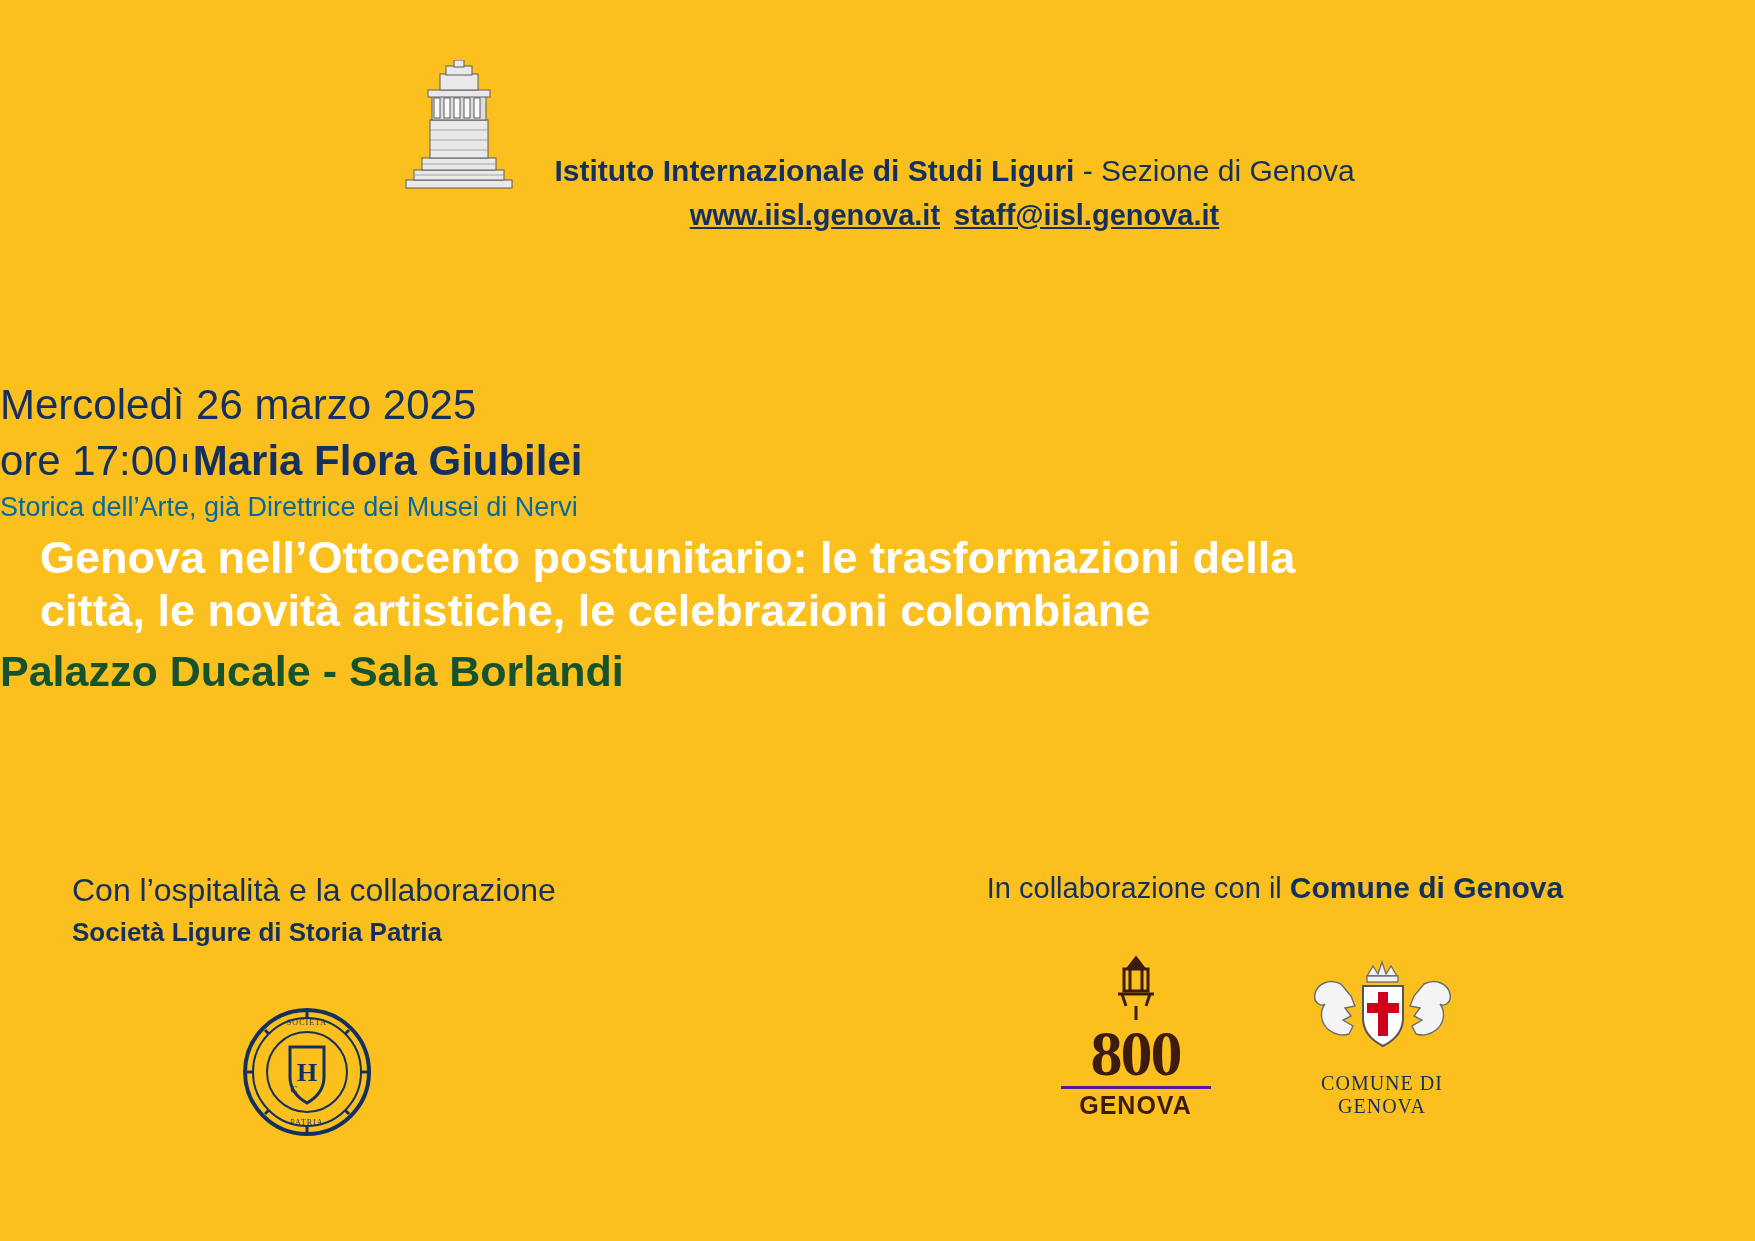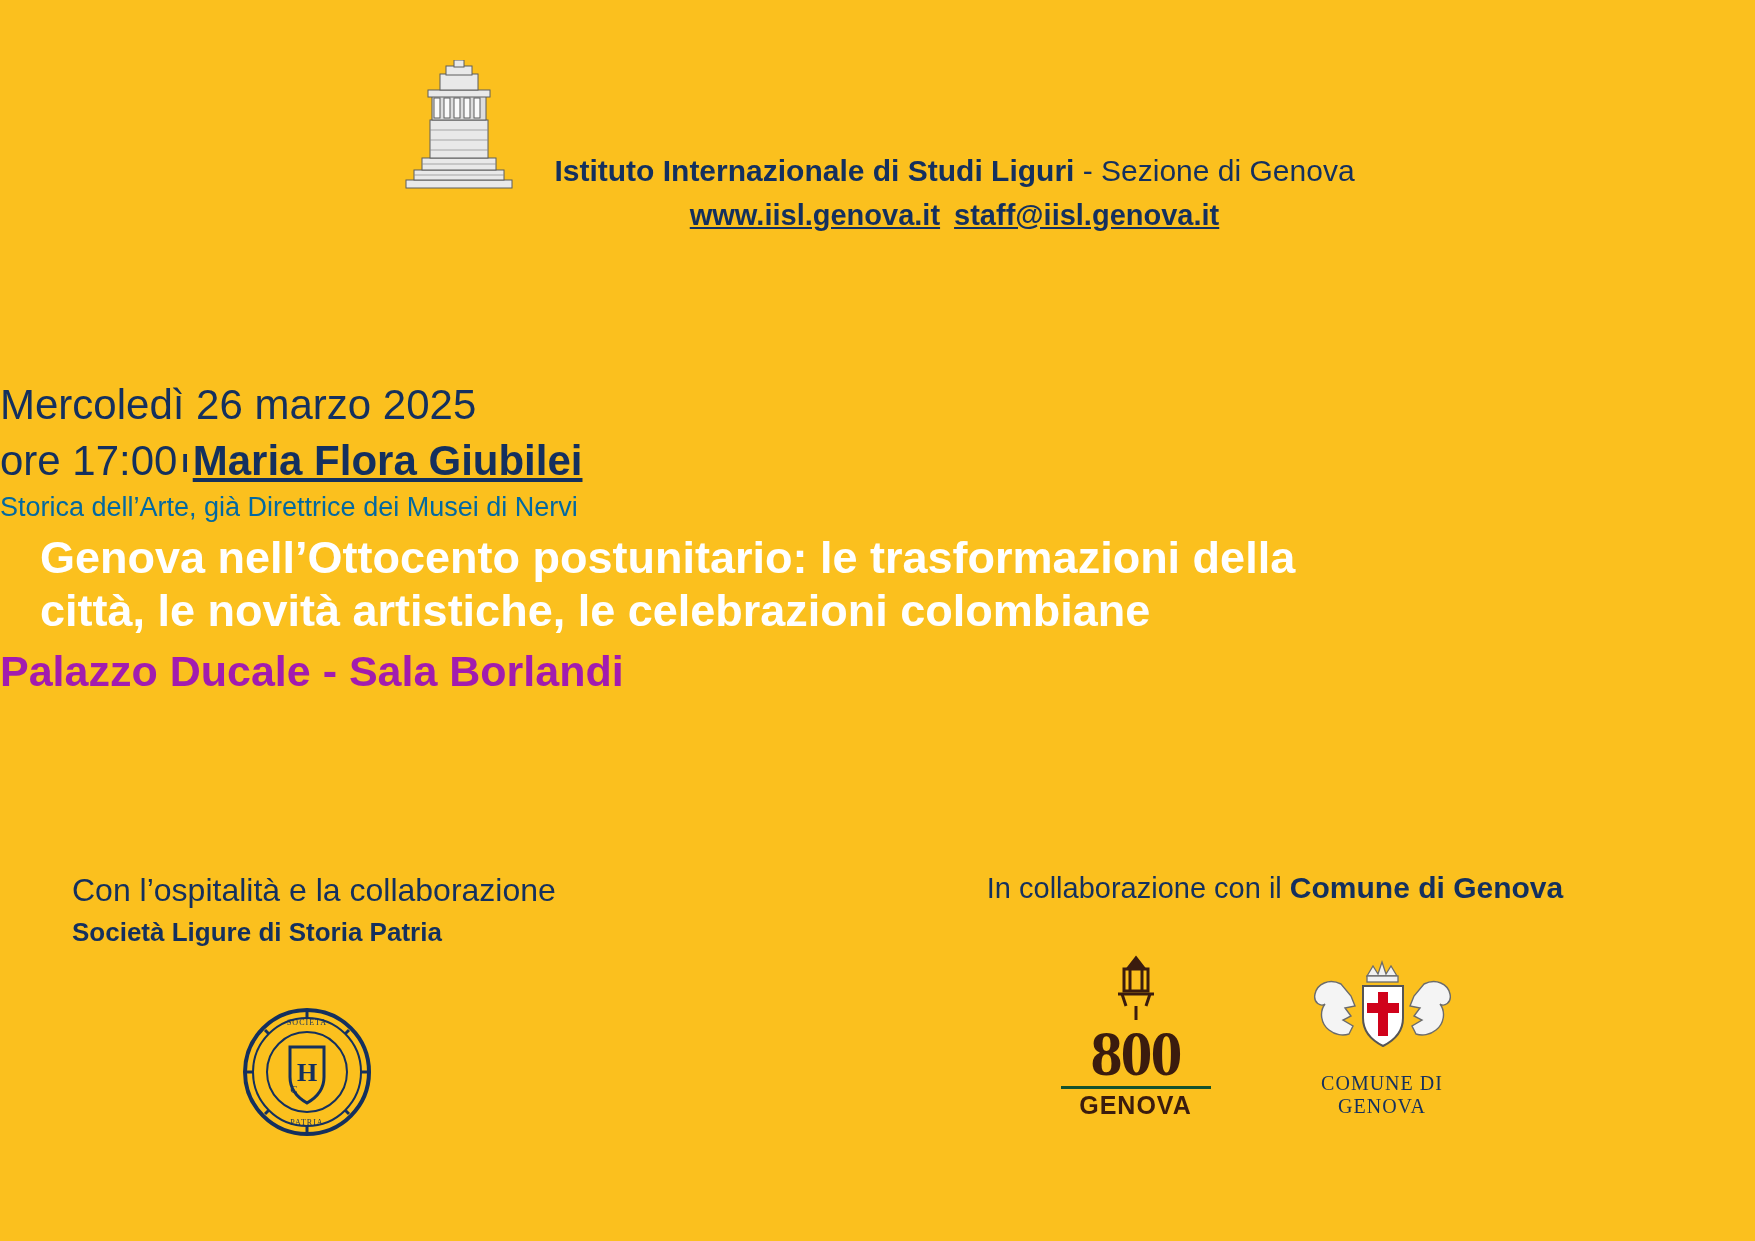--- a/index.html
+++ b/index.html
@@ -97,40 +97,39 @@
   }
   .line-speaker .sep {
     font-size: 26px;
     font-weight: bold;
     position: relative;
     top: -3px;
     padding: 0 4px;
   }
   .line-speaker .name {
     font-weight: bold;
-    text-decoration: underline;
   }
   .line-role {
     font-size: 27px;
     line-height: 1.3;
     color: #0369a1;
     margin-top: 2px;
   }
   .line-title {
     font-size: 45px;
     font-weight: bold;
     color: #FFFFFF;
     line-height: 1.18;
     margin-top: 6px;
     padding: 0 40px;
   }
   .line-venue {
     font-size: 43px;
     font-weight: bold;
-    color: #a21caf;
+    color: #14532d;
     margin-top: 10px;
   }
 
   
   .footer-left {
     position: absolute;
     left: 72px;
     top: 870px;
     width: 620px;
   }
@@ -185,21 +184,21 @@
     font-weight: bold;
     color: #3B1C0E;
     line-height: 0.95;
     letter-spacing: -2px;
   }
   .logo-800 .label {
     font-size: 25px;
     font-weight: bold;
     letter-spacing: 1px;
     color: #3B1C0E;
-    border-top: 3px solid #14532d;
+    border-top: 3px solid #4c1d95;
     padding-top: 2px;
     margin-top: 1px;
   }
 
   .logo-comune {
     width: 215px;
     background: #FBC01E;
     text-align: center;
     padding-bottom: 2px;
   }

